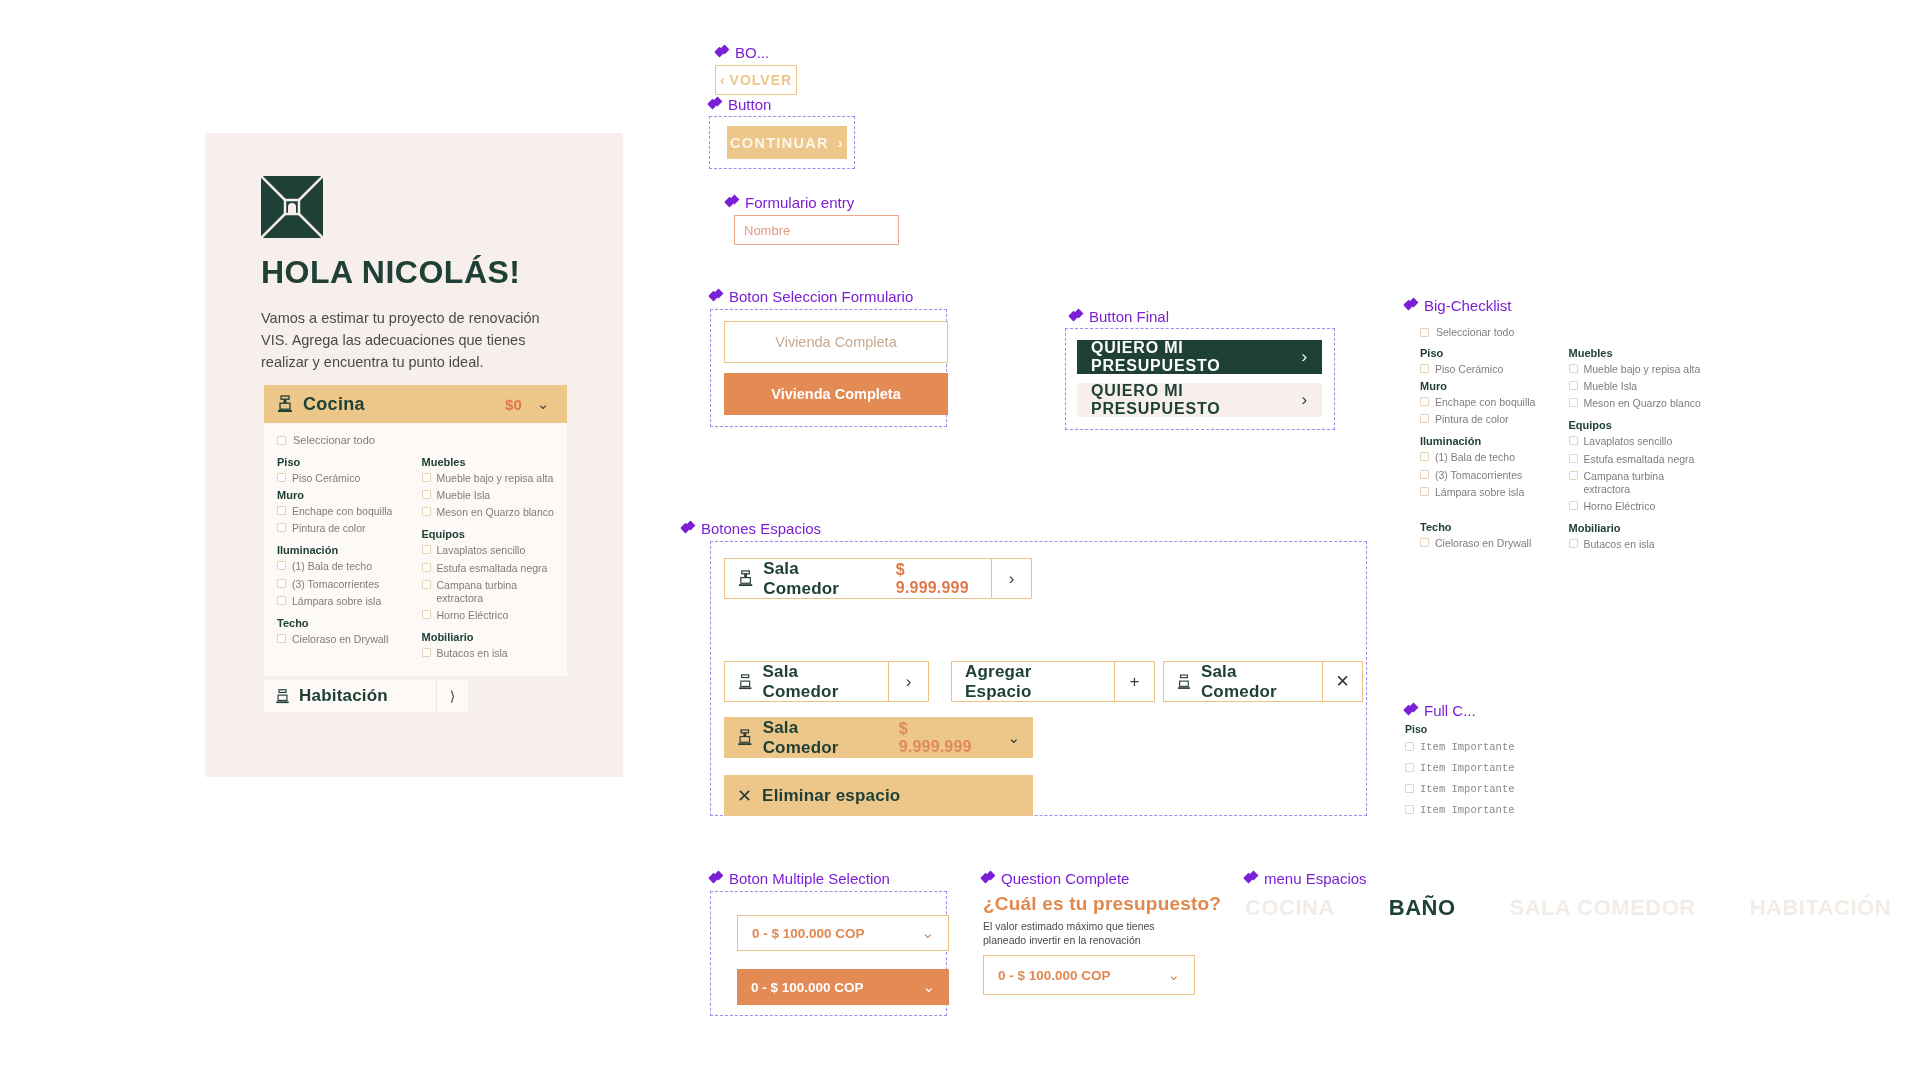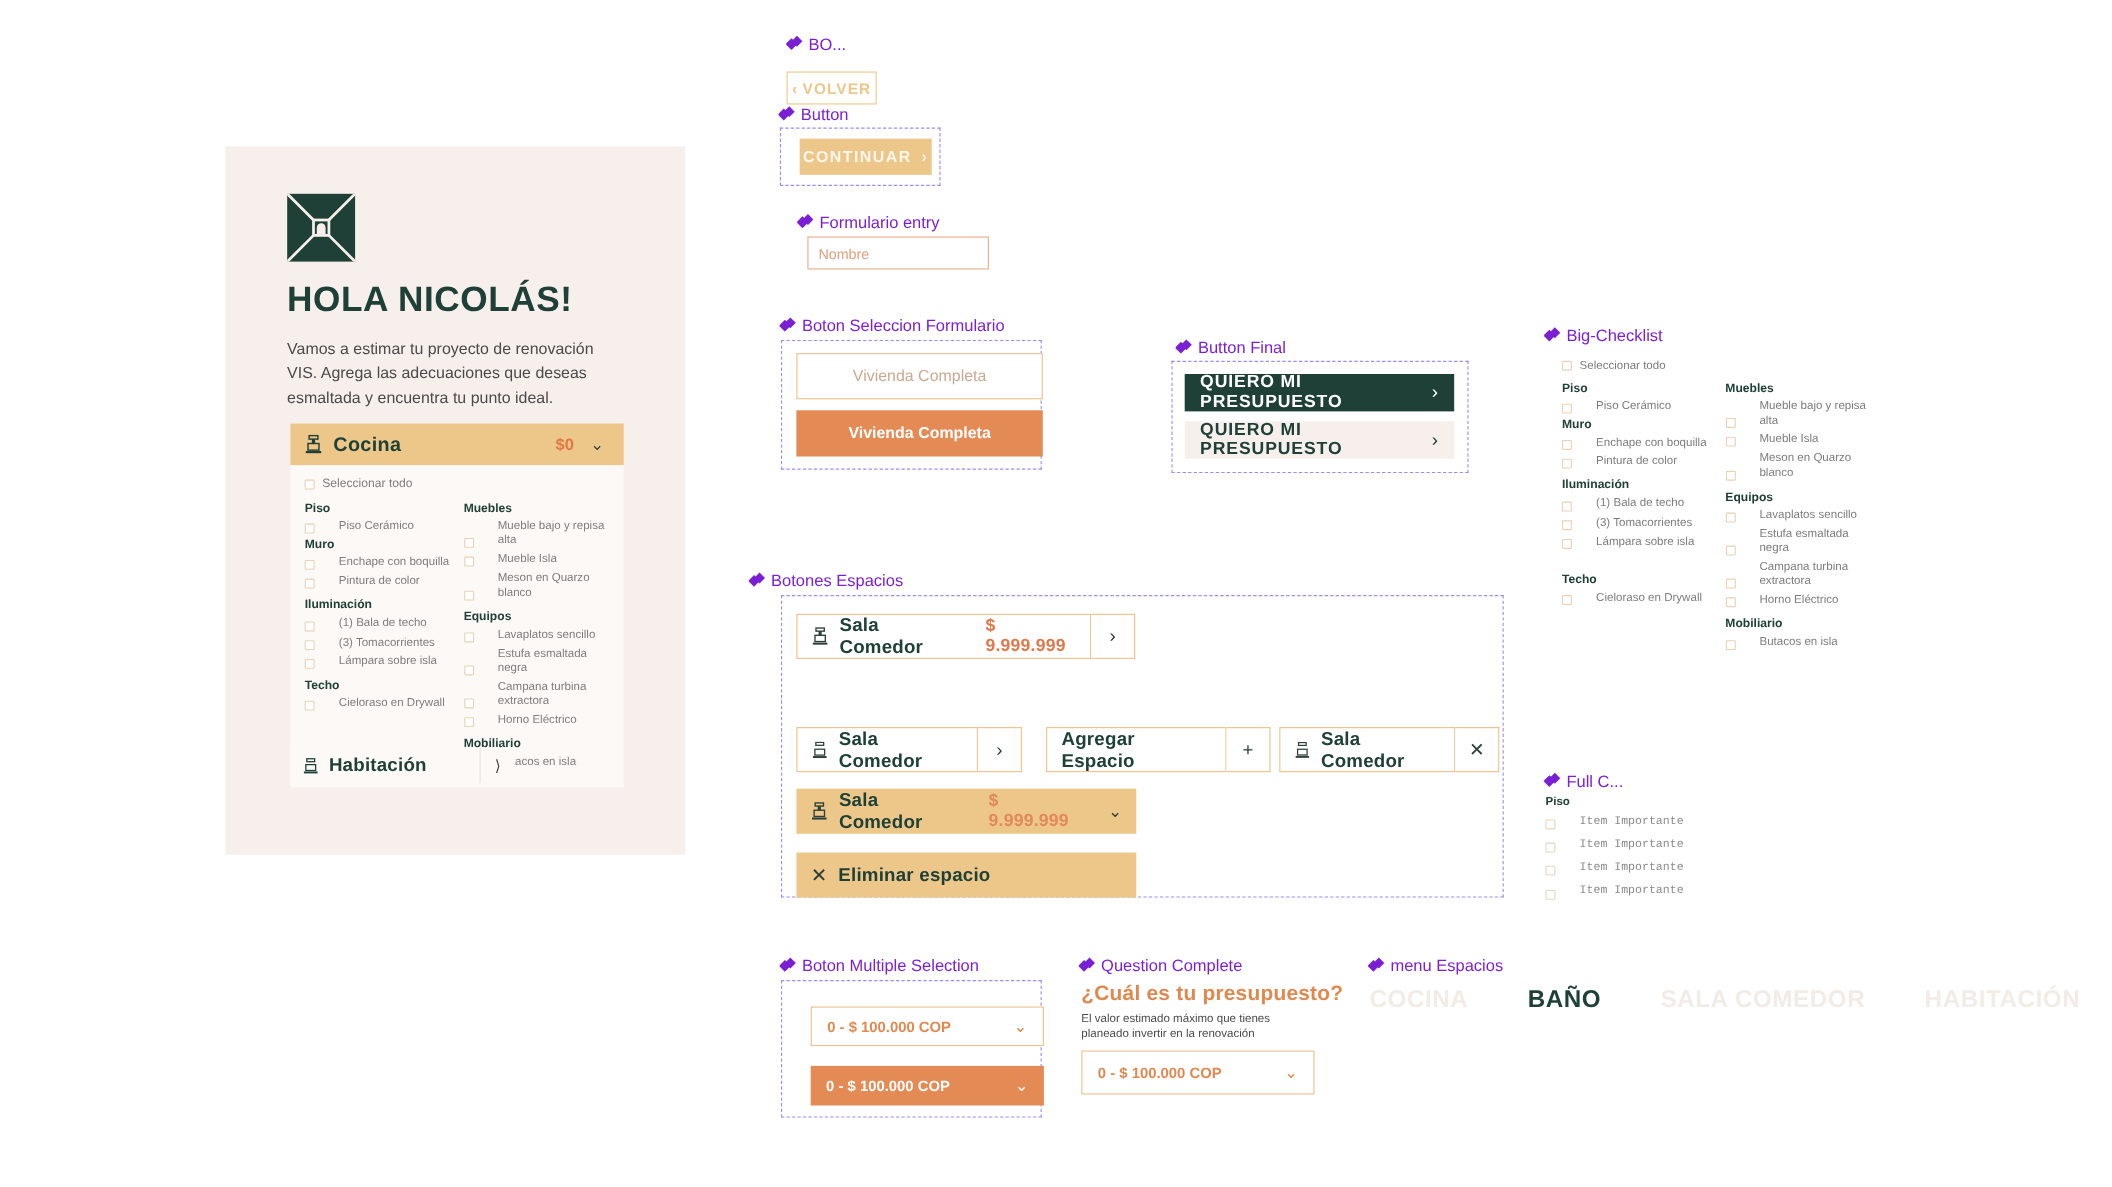--- a/index.html
+++ b/index.html
@@ -51,21 +51,21 @@
   }
   .acc-head .nm{font-size:18px;font-weight:700;color:#1f4037;letter-spacing:.3px;}
   .acc-head .pr{margin-left:auto;font-size:15px;font-weight:700;color:#e1784a;}
   .acc-head .cv{width:22px;text-align:center;color:#3a4a43;font-size:15px;}
   .acc-body{background:#fdf9f6;padding:11px 13px 12px 13px;}
   .selall{display:flex;align-items:center;gap:7px;font-size:11px;color:#7d7d7d;margin-bottom:10px;}
   .cols{display:flex;gap:12px;}
   .col{flex:1;min-width:0;}
   .ghead{font-size:11px;font-weight:700;color:#1f4037;margin:0 0 4px 0;}
   .gheadsp{margin-top:9px;}
-  .citem{display:flex;align-items:flex-end;gap:22px;font-size:10.5px;color:#7d7d7d;margin-bottom:4px;line-height:1.25;}
+  .citem{display:flex;align-items:flex-start;gap:6px;font-size:10.5px;color:#7d7d7d;margin-bottom:4px;line-height:1.25;}
   .cbx{width:9px;height:9px;border:1px solid #e8d2b6;background:#fff;flex:none;margin-top:1px;border-radius:1px;}
   .acc-row2{
     position:absolute;left:264px;top:680px;width:196px;height:32px;
     background:#fdf9f6;display:flex;align-items:center;gap:9px;padding:0 11px;
     border-right:1px solid #eee3da;
   }
   .acc-row2 .nm{font-size:17px;font-weight:700;color:#1f4037;}
   .acc-row2chev{
     position:absolute;left:436px;top:680px;width:32px;height:32px;background:#fdf9f6;
     display:flex;align-items:center;justify-content:center;color:#3a4a43;font-size:14px;
@@ -171,21 +171,21 @@
 <div id="hero"></div>
 
 <svg id="logo" viewBox="0 0 62 62">
   <rect x="0" y="0" width="62" height="62" fill="#1f4037"></rect>
   <path d="M0 0 L24 24 M62 0 L38 24 M0 62 L24 38 M62 62 L38 38" stroke="#f7efec" stroke-width="2.5"></path>
   <rect x="24" y="24" width="14" height="14" fill="none" stroke="#f7efec" stroke-width="2.5"></rect>
   <path d="M27 38 L27 31 a4 4 0 0 1 8 0 L35 38 Z" fill="#f7efec"></path>
 </svg>
 
 <div id="hello" class="cond">HOLA NICOLÁS!</div>
-<div id="herotxt">Vamos a estimar tu proyecto de renovación VIS. Agrega las adecuaciones que deseas esmaltada y encuentra tu punto ideal.</div>
+<div id="herotxt">Vamos a estimar tu proyecto de renovación VIS. Agrega las adecuaciones que tienes realizar y encuentra tu punto ideal.</div>
 
 <div id="acc">
   <div class="acc-head">
     <svg width="16" height="18" viewBox="0 0 16 18">
       <rect x="4" y="1" width="8" height="3.2" fill="none" stroke="#1f4037" stroke-width="1.3"></rect>
       <rect x="6.5" y="4.2" width="3" height="4" fill="#1f4037"></rect>
       <rect x="3" y="8.2" width="10" height="6" fill="none" stroke="#1f4037" stroke-width="1.3"></rect>
       <rect x="1" y="15" width="14" height="2" fill="#1f4037"></rect>
     </svg>
     <span class="nm cond">Cocina</span>
@@ -290,21 +290,21 @@
 <div class="acc-row2">
   <svg width="15" height="16" viewBox="0 0 16 18">
     <rect x="4" y="2" width="8" height="3" fill="none" stroke="#1f4037" stroke-width="1.3"></rect>
     <rect x="3" y="8" width="10" height="6" fill="none" stroke="#1f4037" stroke-width="1.3"></rect>
     <rect x="1" y="15" width="14" height="2" fill="#1f4037"></rect>
   </svg>
   <span class="nm cond">Habitación</span>
 </div>
 <div class="acc-row2chev">⟩</div>
 
-<div class="flabel" style="left:716px;top:32px">
+<div class="flabel" style="left:716px;top:44px">
   <span class="dia"></span>
   <span>BO...</span>
 </div>
 <div class="btn-volver cond">
   <span>‹</span>
   <span>VOLVER</span>
 </div>
 
 <div class="flabel" style="left:709px;top:96px">
   <span class="dia"></span>

